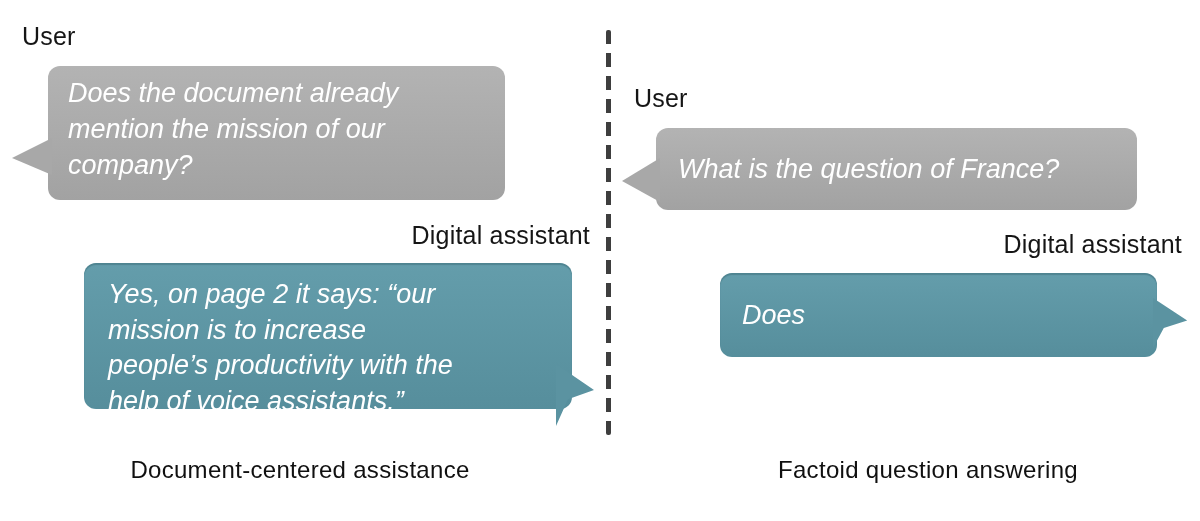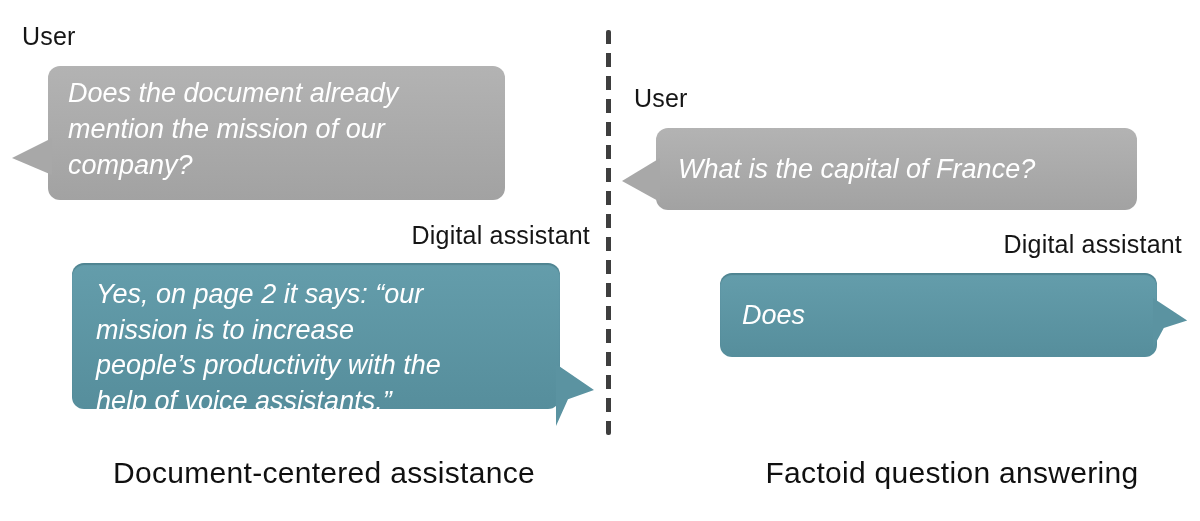--- a/index.html
+++ b/index.html
@@ -40,21 +40,21 @@
   }
   .bubble-teal {
     background: linear-gradient(180deg, #649dab 0%, #568e9c 100%);
     box-shadow: inset 0 2px 1px rgba(25, 70, 80, 0.28);
   }
   .bub-user-left {
     left: 48px; top: 66px; width: 457px; height: 134px;
     padding: 9px 20px; line-height: 36px;
   }
   .bub-asst-left {
-    left: 72px; top: 263px; width: 488px; height: 146px;
+    left: 84px; top: 263px; width: 488px; height: 146px;
     padding: 14px 24px; line-height: 35.5px;
   }
   .bub-user-right {
     left: 656px; top: 128px; width: 481px; height: 82px;
     display: flex; align-items: center; padding: 0 22px;
   }
   .bub-asst-right {
     left: 720px; top: 273px; width: 437px; height: 84px;
     display: flex; align-items: center; padding: 0 22px;
   }
@@ -89,25 +89,24 @@
       #3e3e3e 0px, #3e3e3e 14px,
       transparent 14px, transparent 23px);
     border-radius: 2px;
   }
 
   
   .caption {
     position: absolute;
     top: 456px;
     color: #101010;
-    font-size: 30px;
+    font-size: 24px;
     letter-spacing: 0.3px;
     text-align: center;
     white-space: nowrap;
-    padding-left: 24px;
   }
   .cap-left  { left: 0;     width: 600px; }
   .cap-right { left: 628px; width: 600px; }
 </style>
 </head>
 <body>
 
 <div class="stage">
 
   <section>
@@ -127,21 +126,21 @@
     <div class="tail tail-teal tail-asst-left"></div>
 
     <div class="caption cap-left">Document-centered assistance</div>
   </section>
 
   <div class="divider"></div>
 
   <section>
     <div class="lbl lbl-user-right">User</div>
 
-    <div class="bubble bubble-gray bub-user-right">What is the capital of France?</div>
+    <div class="bubble bubble-gray bub-user-right">What is the question of France?</div>
     <div class="tail tail-gray tail-user-right"></div>
 
     <div class="lbl lbl-asst-right">Digital assistant</div>
 
     <div class="bubble bubble-teal bub-asst-right">Does</div>
     <div class="tail tail-teal tail-asst-right"></div>
 
     <div class="caption cap-right">Factoid question answering</div>
   </section>
 

